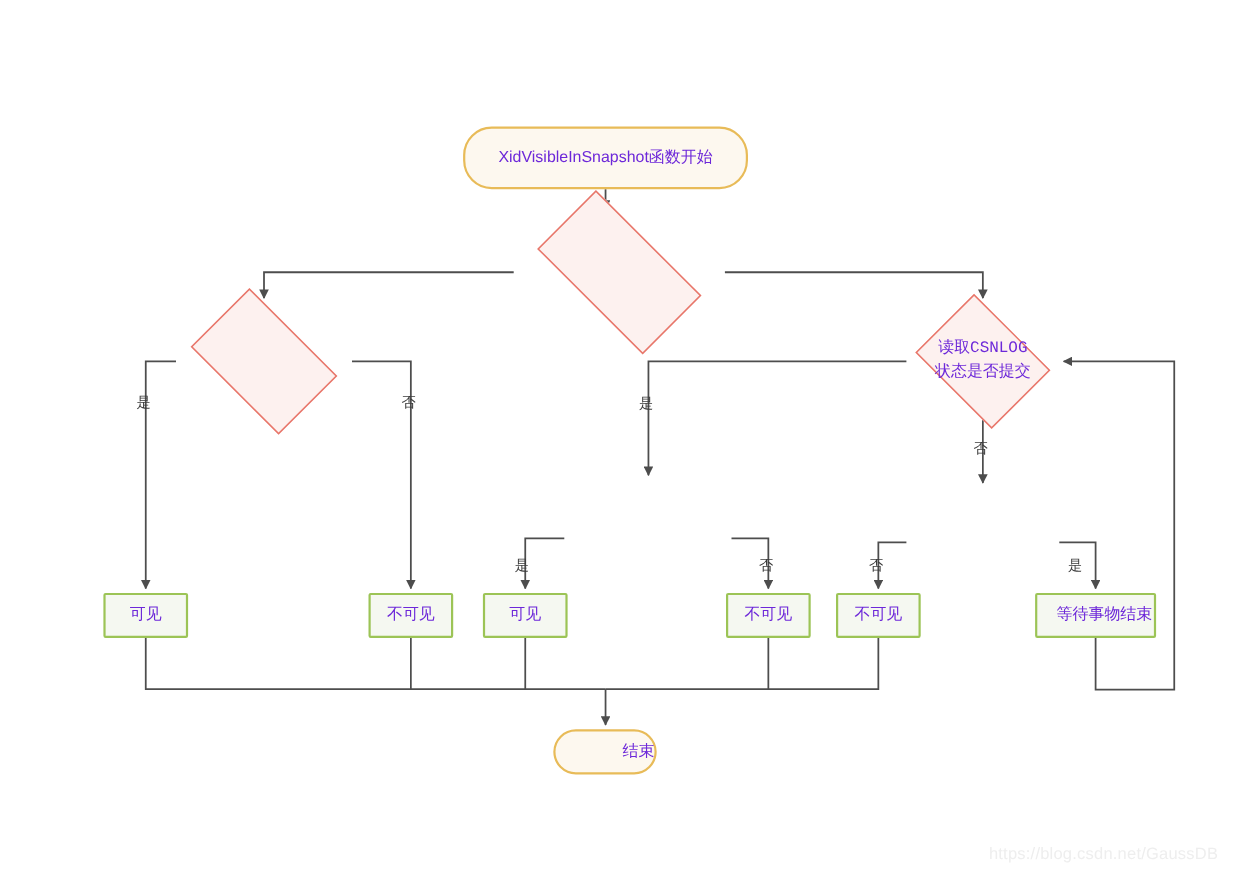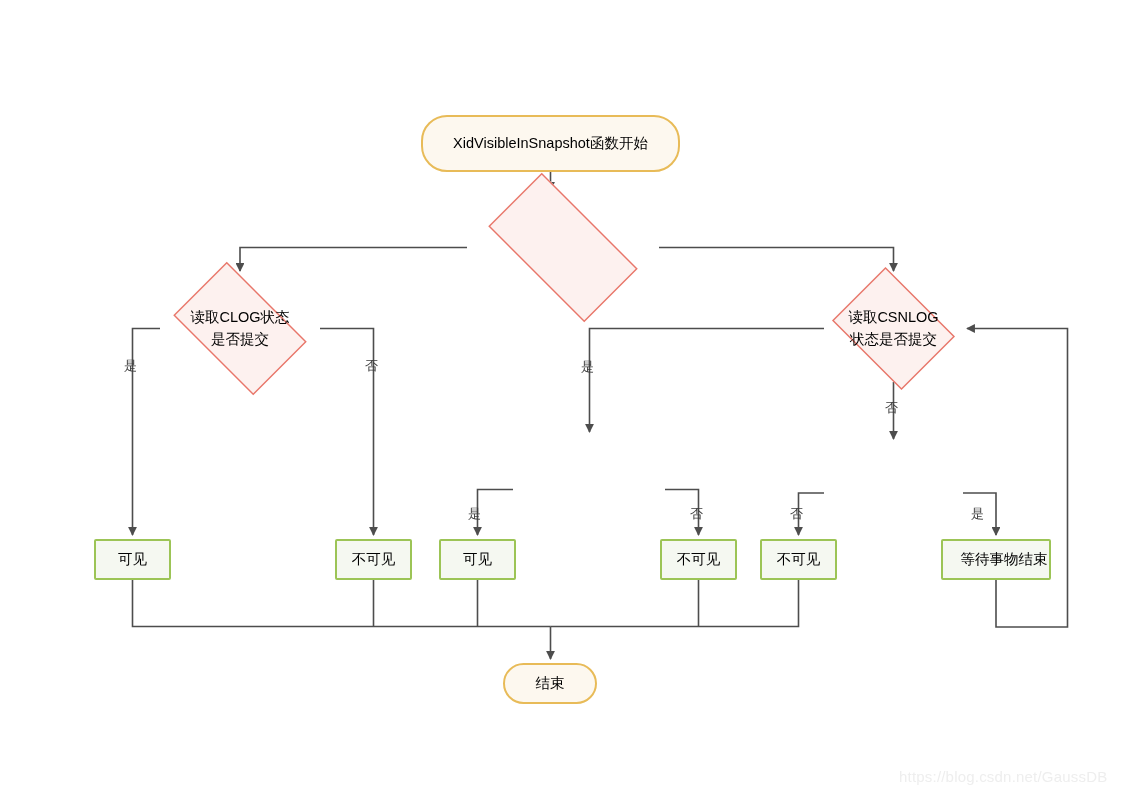--- a/index.html
+++ b/index.html
@@ -24,21 +24,21 @@
     width: 1123px;
     height: 794px;
   }
   .node {
     position: absolute;
     box-sizing: border-box;
     display: flex;
     align-items: center;
     justify-content: center;
     text-align: center;
-    color: #000000;
+    color: #6d28d9;
     line-height: 1.45;
     font-size: 14.5px;
     z-index: 3;
   }
   
   .n-terminator {
     background: #fdf8ef;
     border: 2.2px solid #e8bb58;
     border-radius: 26px;
   }
@@ -134,27 +134,25 @@
   <div class="node n-terminator" style="left:421px; top:115px; width:259px; height:57px;">
     <span>XidVisibleInSnapshot函数开始</span>
   </div>
 
   <div class="node n-decision" style="left:467px; top:194px; width:192px; height:107px;">
     <span class="diamond-shape"></span>
   </div>
 
   <div class="node n-decision" style="left:160px; top:275px; width:160px; height:107px;">
     <span class="diamond-shape"></span>
-    <span class="diamond-label" style="white-space:pre-line;">读取CLOG状态
-是否提交</span>
   </div>
 
   <div class="node n-decision" style="left:824px; top:275px; width:139px; height:107px;">
     <span class="diamond-shape"></span>
-    <span class="diamond-label" style="white-space:pre-line;">读取CSNLOG
+    <span class="diamond-label" style="white-space:pre-line;font-family:Liberation Mono, monospace;">读取CSNLOG
 状态是否提交</span>
   </div>
 
 
 
   <div class="node n-process" style="left:94px; top:539px; width:77px; height:41px;">
     <span>可见</span>
   </div>
 
   <div class="node n-process" style="left:335px; top:539px; width:77px; height:41px;">
@@ -170,21 +168,21 @@
   </div>
 
   <div class="node n-process" style="left:760px; top:539px; width:77px; height:41px;">
     <span>不可见</span>
   </div>
 
   <div class="node n-process" style="left:941px; top:539px; width:110px; height:41px;padding-left:16px;">
     <span>等待事物结束</span>
   </div>
 
-  <div class="node n-terminator" style="left:503px; top:663px; width:94px; height:41px;">
+  <div class="node n-terminator" style="left:503px; top:663px; width:94px; height:41px;justify-content:flex-end;">
     <span>结束</span>
   </div>
 
   <span class="edge-label" style="left:124px; top:357px;">是</span>
   <span class="edge-label" style="left:365px; top:357px;">否</span>
   <span class="edge-label" style="left:581px; top:358px;">是</span>
   <span class="edge-label" style="left:885px; top:399px;">否</span>
   <span class="edge-label" style="left:468px; top:505px;">是</span>
   <span class="edge-label" style="left:690px; top:505px;">否</span>
   <span class="edge-label" style="left:790px; top:505px;">否</span>

